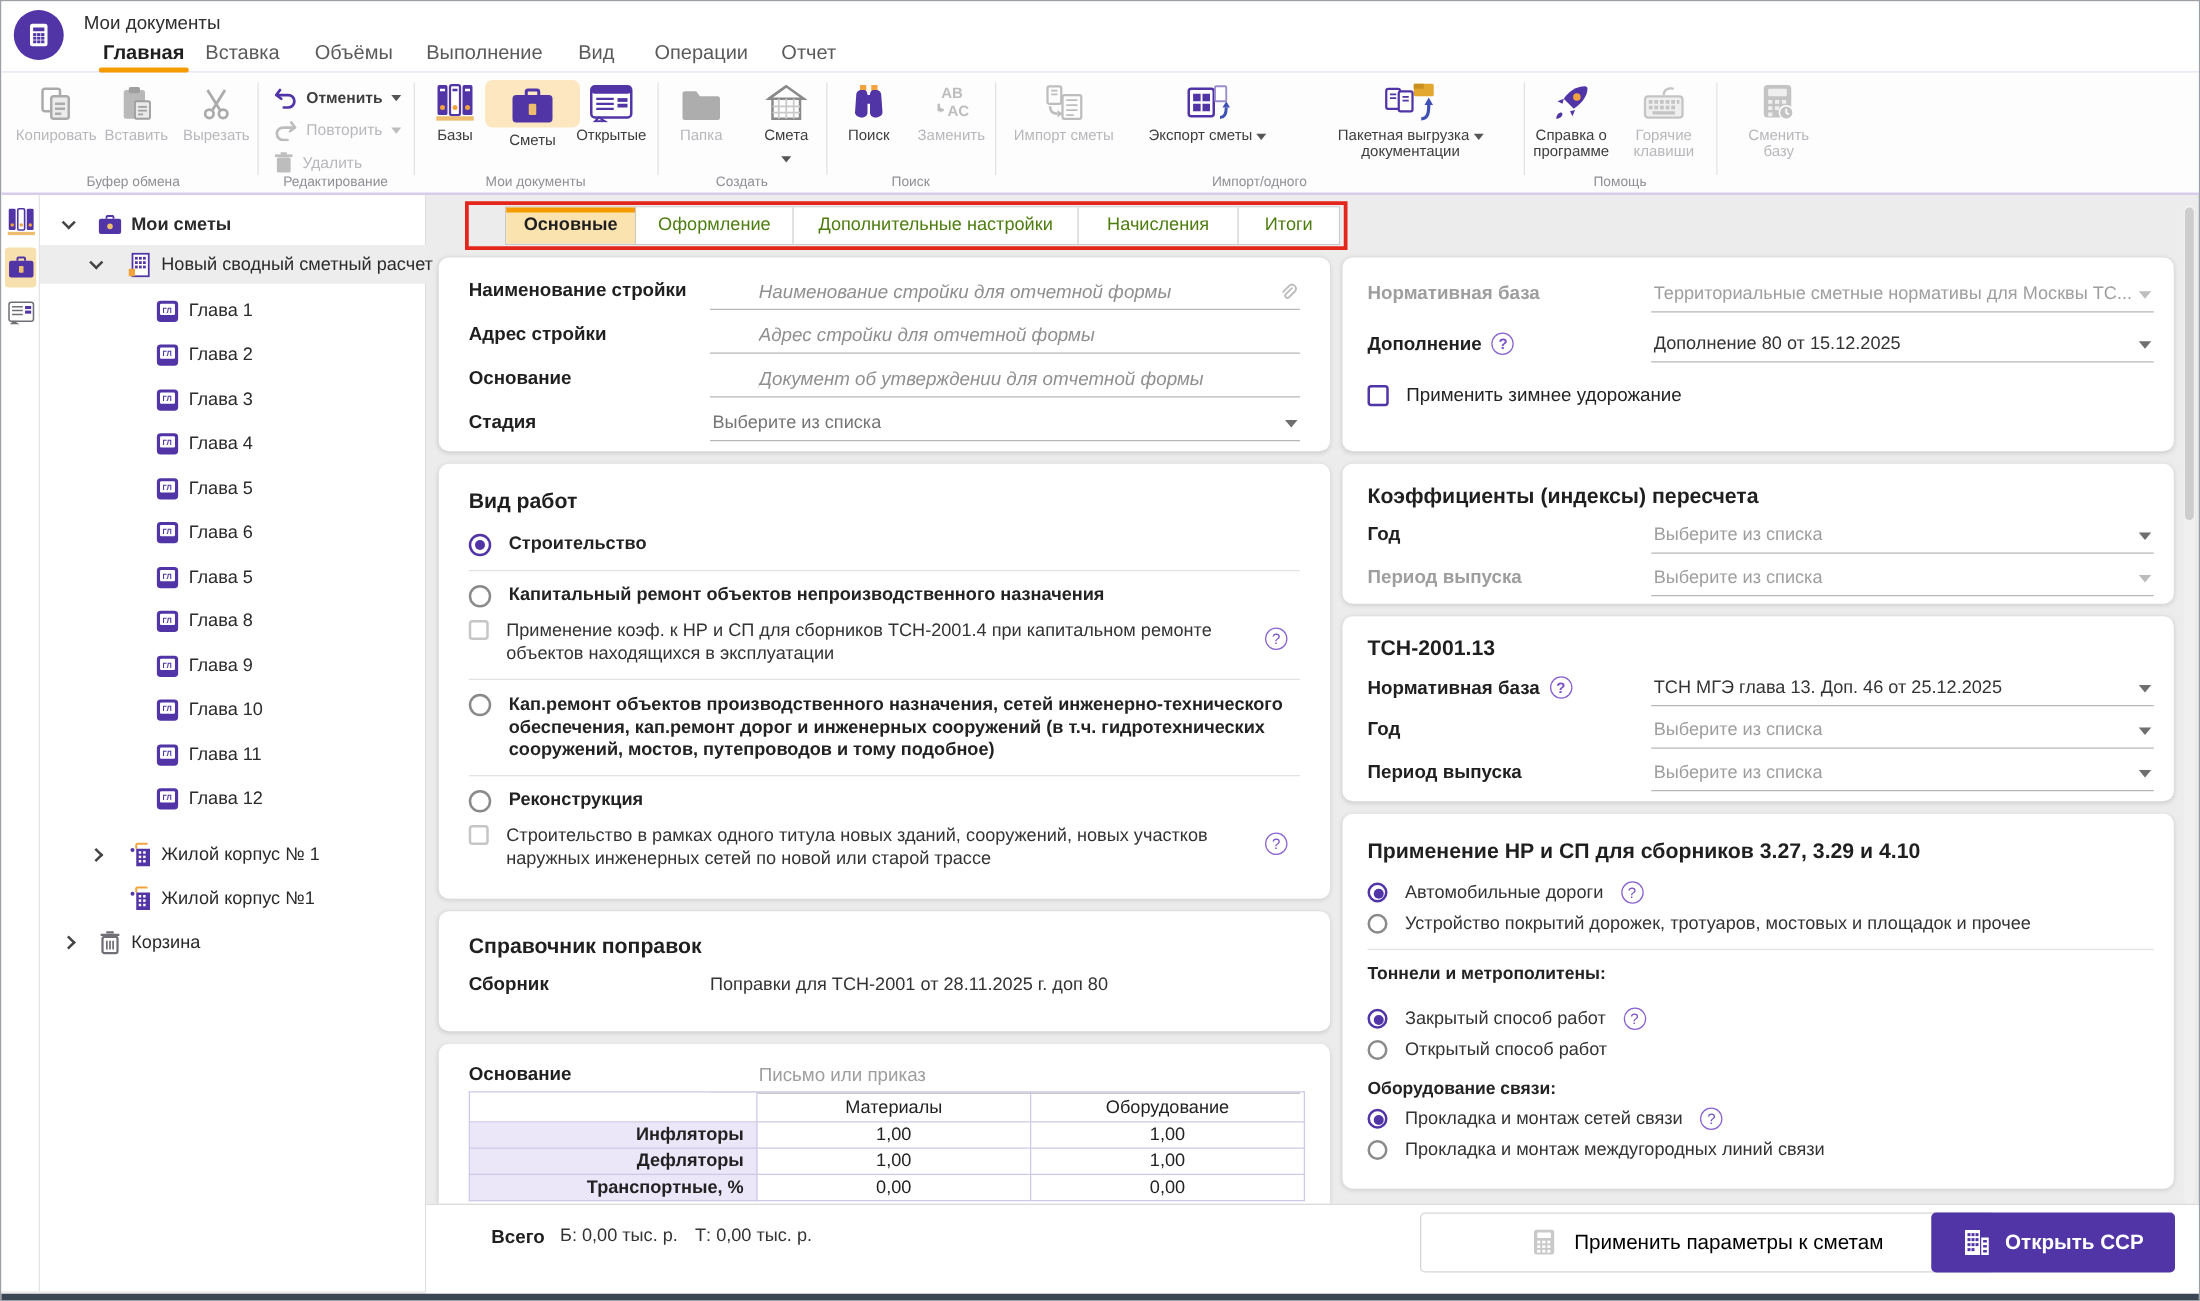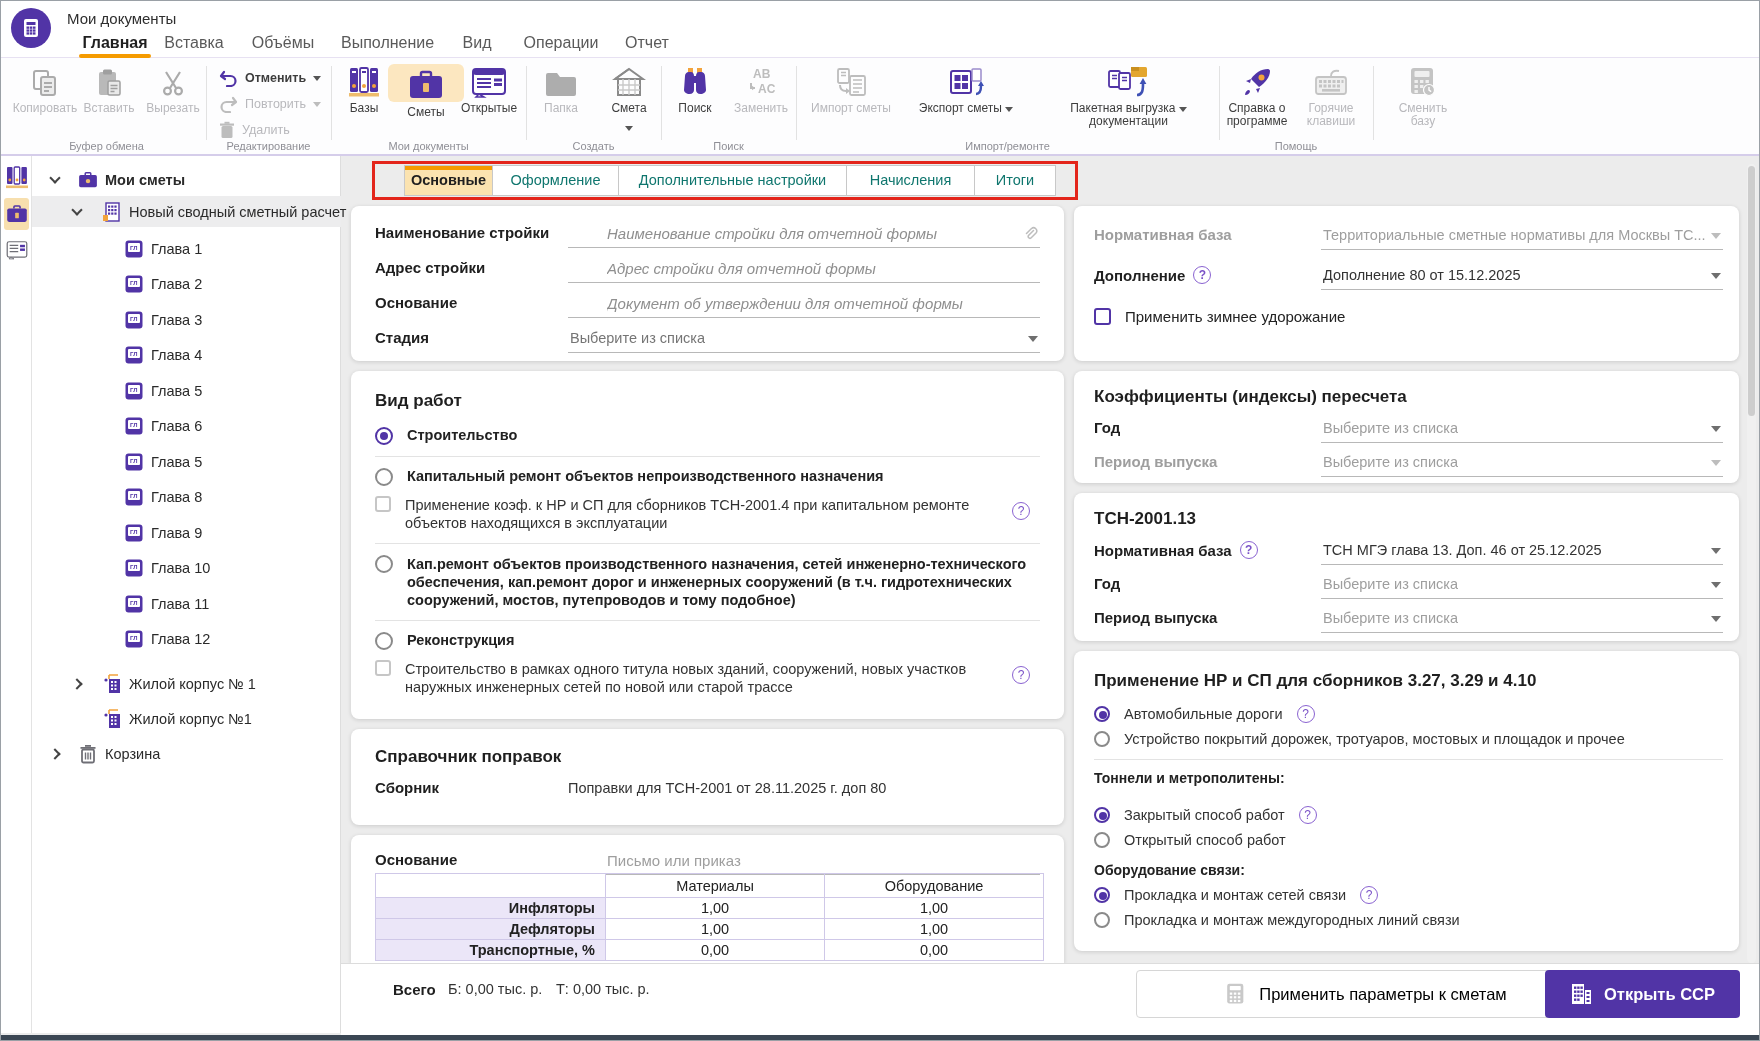--- a/index.html
+++ b/index.html
@@ -37,21 +37,21 @@
   .trow.selected { background:#ededee; }
   .trow .chev { width:8px; height:8px; border-right:2px solid #444; border-bottom:2px solid #444; position:absolute; }
   .chev.down { transform:rotate(45deg); margin-top:-3px; }
   .chev.right { transform:rotate(-45deg); }
   .tico { position:absolute; width:22px; height:22px; display:flex; align-items:center; justify-content:center; }
   .tlbl { position:absolute; white-space:nowrap; }
   .tlbl.b { font-weight:600; }
 
   
   #tabstrip { position:absolute; left:403px; top:164px; height:31px; display:flex; background:#fff; border:1px solid #c8c8c8; z-index:3; }
-  .dtab { height:29px; line-height:29px; text-align:center; font-size:14.5px; color:#0f766e; border-right:1px solid #c8c8c8; position:relative; cursor:pointer; background:#fff; }
+  .dtab { height:29px; line-height:29px; text-align:center; font-size:14.5px; color:#4d7c0f; border-right:1px solid #c8c8c8; position:relative; cursor:pointer; background:#fff; }
   .dtab:last-child { border-right:none; }
   .dtab.active { background:#fbe3b0; color:#1f1f1f; font-weight:bold; }
   .dtab.active::before { content:""; position:absolute; left:0; right:0; top:0; height:4px; background:#f59b00; }
   #redbox { position:absolute; left:371px; top:160px; width:706px; height:39px; border:3px solid #e3251b; z-index:6; pointer-events:none; }
 
   
   .card { position:absolute; background:#fff; border-radius:8px; box-shadow:0 1px 4px rgba(0,0,0,.14); }
   .sechdr { font-size:17px; font-weight:bold; color:#1f1f1f; }
   .frow { position:absolute; left:24px; right:24px; height:30px; }
   .flabel { position:absolute; left:0; top:4px; font-size:15px; font-weight:bold; color:#1f1f1f; white-space:nowrap; }
@@ -313,21 +313,21 @@
             <rect x="24" y="1" width="8" height="4" fill="#c98f1f"></rect>
             <rect x="2" y="5" width="11" height="16" rx="1.5" fill="#fff" stroke="#5134a6" stroke-width="1.8"></rect>
             <rect x="12" y="7" width="11" height="16" rx="1.5" fill="#fff" stroke="#5134a6" stroke-width="1.8"></rect>
             <path d="M5 9.5h5M5 12.5h5M15 11.5h5M15 14.5h5" stroke="#5134a6" stroke-width="1.3"></path>
             <path d="M30 29c5 0 6-4 6-11" fill="none" stroke="#3f51b5" stroke-width="2.6"></path>
             <path d="M36 12l-3.4 6h6.8z" fill="#3f51b5"></path>
           </svg>
         </div>
       <div class="rlbl"><span>Пакетная выгрузка</span> <span class="carat"></span><br><span>документации</span></div>
     </div>
-    <div class="rgroup-label" style="left:795px; width:423px;">Импорт/ремонте</div>
+    <div class="rgroup-label" style="left:795px; width:423px;">Импорт/одного</div>
     <div class="rdiv" style="left:1218px;"></div>
 
     <div class="rbtn" style="left:1218px;">
       <div class="ric">
           <svg width="32" height="32" viewBox="0 0 32 32">
             <path d="M27 3c-7 0-13 4-17 10l4 4 4 4C24 17 29 11 29 5c0-1-1-2-2-2z" fill="#5134a6"></path>
             <circle cx="20.5" cy="11.5" r="3" fill="#f2a33c"></circle>
             <path d="M10 13l-5 2 4 2z" fill="#5134a6"></path>
             <path d="M19 22l-2 5-2-4z" fill="#5134a6"></path>
             <path d="M8 24c-2 0-4 2-4 5 3 0 5-2 5-4z" fill="#5134a6"></path>
@@ -610,21 +610,21 @@
             <rect x="1.5" y="3" width="15" height="1.8" fill="#6f6f76"></rect>
             <rect x="6" y="1" width="6" height="1.8" fill="#6f6f76"></rect>
             <path d="M6.5 8.5v7M9 8.5v7M11.5 8.5v7" stroke="#6f6f76" stroke-width="1.4"></path>
           </svg>
         </span>
         <span class="tlbl" style="left:73px;">Корзина</span>
       </div>
     </div>
 
   <div id="tabstrip">
-    <div class="dtab active" style="width:88px;">Основные</div>
+    <div class="dtab active" style="width:104px;">Основные</div>
     <div class="dtab" style="width:126px;">Оформление</div>
     <div class="dtab" style="width:228px;">Дополнительные настройки</div>
     <div class="dtab" style="width:128px;">Начисления</div>
     <div class="dtab" style="width:80px;">Итоги</div>
   </div>
   <div id="redbox"></div>
 
   <div class="card" style="left:350px; top:205px; width:713px; height:155px;">
     <div class="frow" style="top:14px;">
       <div class="flabel">Наименование стройки</div>

